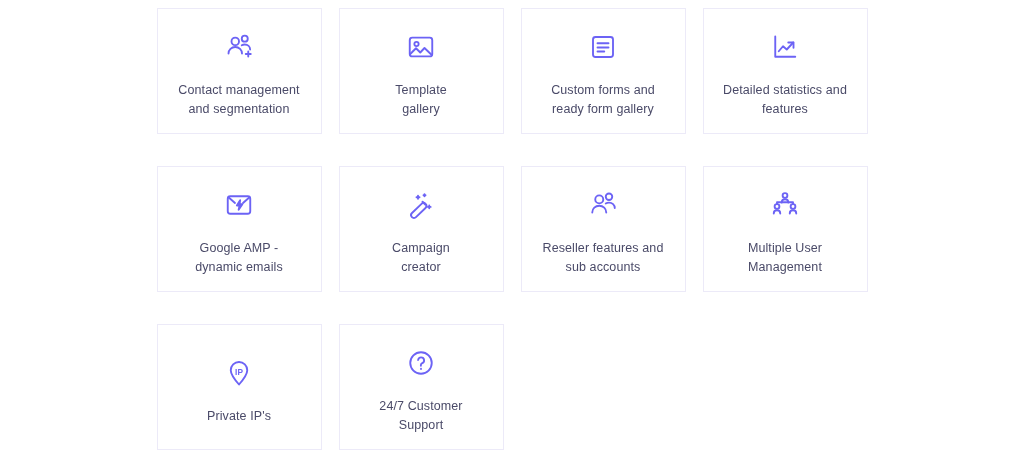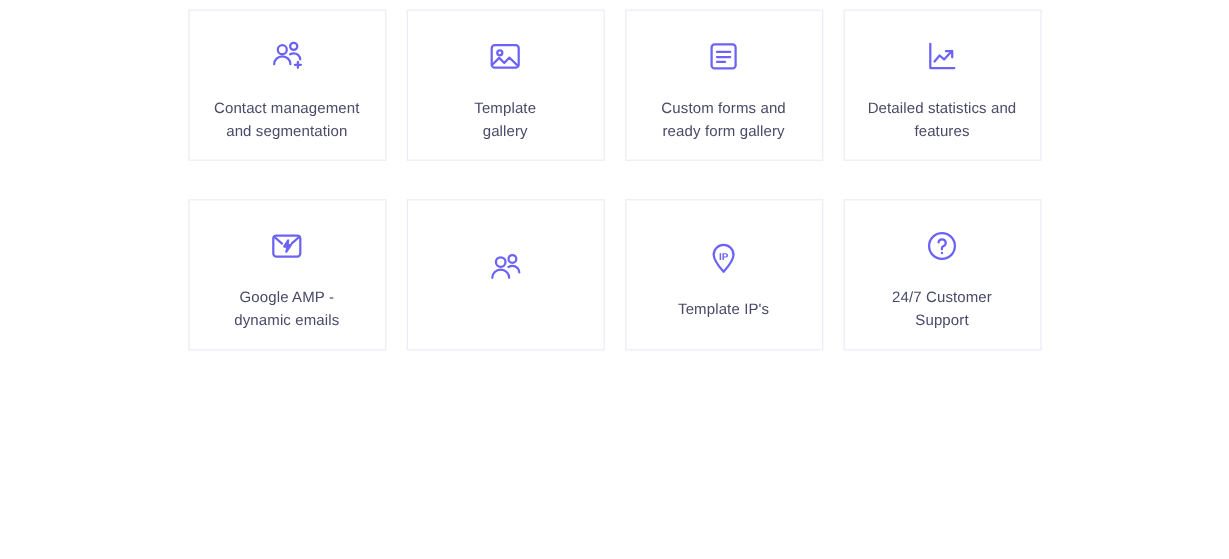--- a/index.html
+++ b/index.html
@@ -142,42 +142,72 @@
         <svg viewBox="0 0 24 24">
           <rect x="3" y="5" width="18" height="14" rx="2"></rect>
           <path d="M3.8 6l5 4.4M20.2 6l-5 4.4"></path>
           <path d="M12.9 8.2l-2.6 4.2h2.2l-.8 3.4 3-4.4h-2.2z"></path>
         </svg>
       </span>
       <div class="feature-label">Google AMP -
 dynamic emails</div>
     </div>
 
+    <div class="feature-card">
+      <span class="feature-icon">
+        <svg viewBox="0 0 24 24">
+          <rect x="2.6" y="14.1" width="15.2" height="4.6" rx="2.3" transform="rotate(-44 10.2 16.4)"></rect>
+          <path d="M13.2 9.4l2.2 2.2"></path>
+          <path d="M9.6 4.6v2.4M8.4 5.8h2.4"></path>
+          <path d="M18.6 12.4v2.2M17.5 13.5h2.2"></path>
+          <path d="M14.8 3.4v1.6M14 4.2h1.6"></path>
+        </svg>
+      </span>
+      <div class="feature-label">Campaign
+creator</div>
+    </div>
 
 
     <div class="feature-card">
       <span class="feature-icon">
         <svg viewBox="0 0 24 24">
           <circle cx="9" cy="7.5" r="3.2"></circle>
           <path d="M3.4 18c0-3.1 2.5-5.4 5.6-5.4S14.6 14.9 14.6 18"></path>
           <circle cx="16.8" cy="5.4" r="2.6"></circle>
           <path d="M14.2 10.8c.8-.5 1.7-.7 2.6-.7 2.6 0 4.6 1.9 4.6 4.3"></path>
         </svg>
       </span>
-    </div>
-
+      <div class="feature-label">Reseller features and
+sub accounts</div>
+    </div>
+
+    <div class="feature-card">
+      <span class="feature-icon">
+        <svg viewBox="0 0 24 24">
+          <circle cx="12" cy="4.4" r="1.9"></circle>
+          <path d="M9.4 10c0-1.5 1.2-2.6 2.6-2.6s2.6 1.1 2.6 2.6"></path>
+          <circle cx="5.6" cy="13.2" r="1.9"></circle>
+          <path d="M3 18.8c0-1.5 1.2-2.6 2.6-2.6s2.6 1.1 2.6 2.6"></path>
+          <circle cx="18.4" cy="13.2" r="1.9"></circle>
+          <path d="M15.8 18.8c0-1.5 1.2-2.6 2.6-2.6s2.6 1.1 2.6 2.6"></path>
+          <path d="M5.6 11.2v-1.4h12.8v1.4"></path>
+        </svg>
+      </span>
+      <div class="feature-label">Multiple User
+Management</div>
+    </div>
 
     <div class="feature-card">
       <span class="feature-icon">
         <svg viewBox="0 0 24 24">
           <path d="M12 21.2c4.4-5 6.6-8.4 6.6-11.4A6.6 6.6 0 0 0 5.4 9.8c0 3 2.2 6.4 6.6 11.4z"></path>
           <text x="12" y="13.2" font-size="6.6" text-anchor="middle">IP</text>
         </svg>
       </span>
-      <div class="feature-label">Template IP's</div>
+      <div class="feature-label">Private IP's</div>
     </div>
 
     <div class="feature-card">
       <span class="feature-icon">
         <svg viewBox="0 0 24 24">
           <circle cx="12" cy="12" r="8.6"></circle>
           <path d="M9.7 9.6a2.4 2.4 0 1 1 3.1 2.6c-.6.3-.9.8-.9 1.5v.5"></path>
           <path d="M12 16.6v.2"></path>
         </svg>
       </span>

